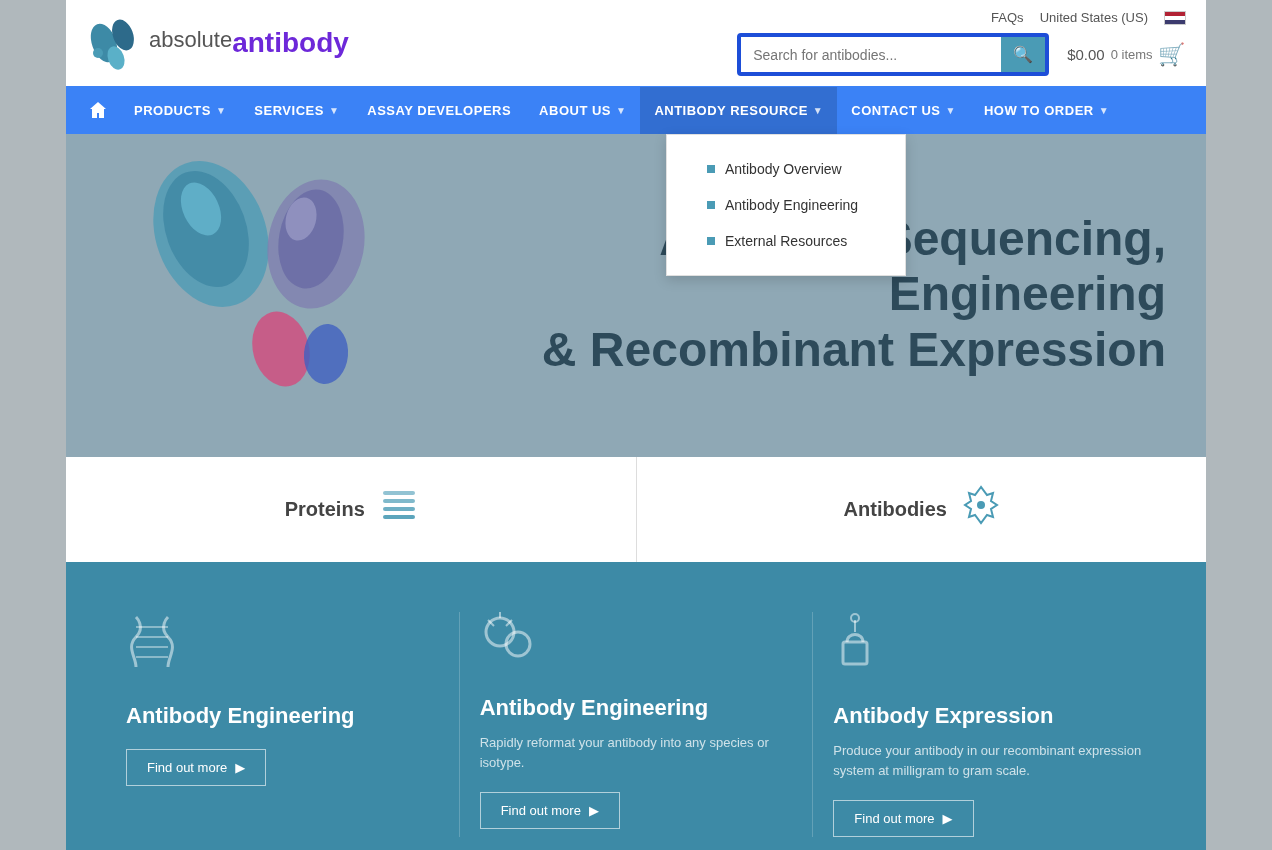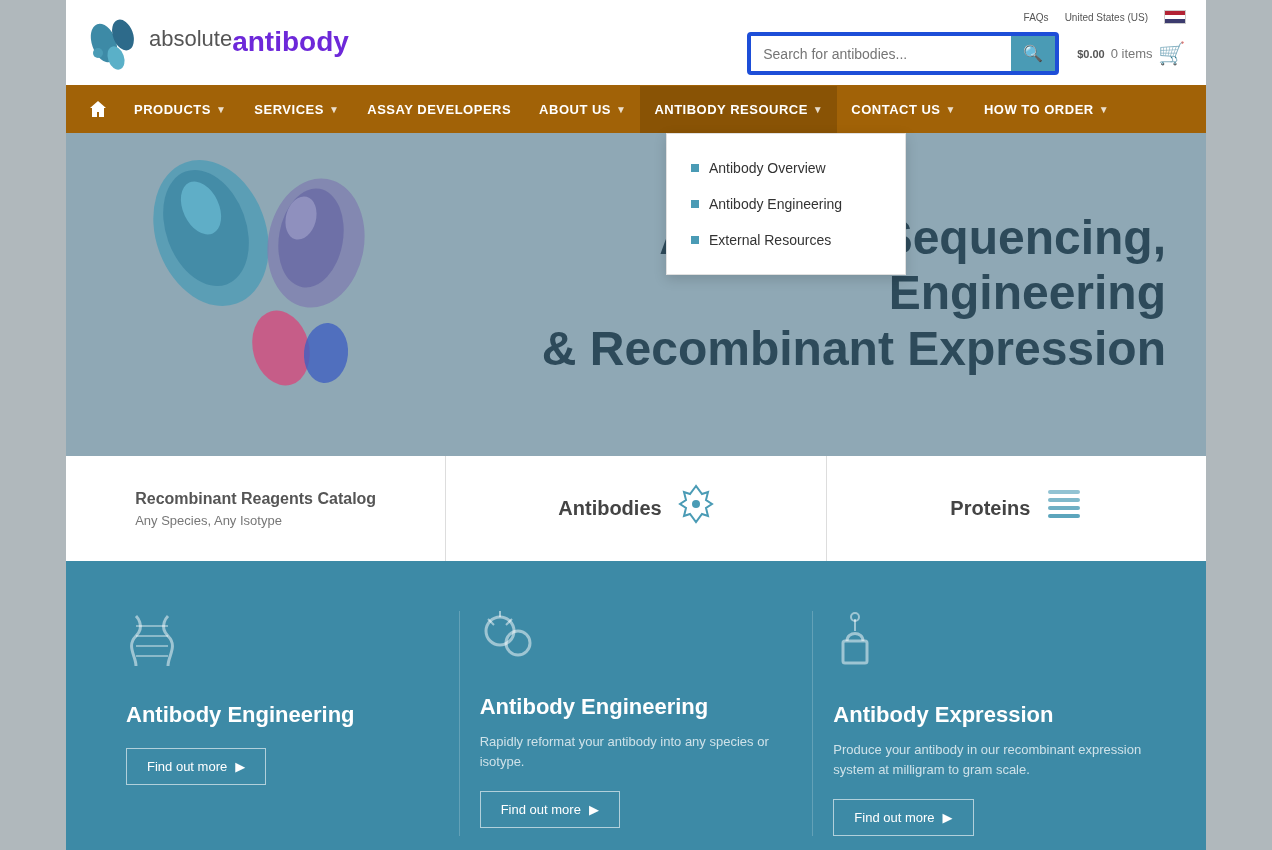--- a/index.html
+++ b/index.html
@@ -60,21 +60,21 @@
     .top-right {
       display: flex;
       flex-direction: column;
       align-items: flex-end;
       gap: 8px;
     }
     .top-meta {
       display: flex;
       align-items: center;
       gap: 16px;
-      font-size: 10px;
+      font-size: 13px;
       color: #555;
     }
     .flag {
       width: 22px;
       height: 14px;
       background: linear-gradient(#b22234 33%, #fff 33%, #fff 66%, #3c3b6e 66%);
       display: inline-block;
       border: 1px solid #ccc;
     }
     .search-cart {
@@ -105,39 +105,39 @@
       color: #fff;
       font-size: 16px;
     }
     .cart-area {
       display: flex;
       align-items: center;
       gap: 6px;
       margin-left: 10px;
     }
     .cart-price {
-      font-size: 11px;
+      font-size: 15px;
       color: #555;
-      font-weight: 700;
+      font-weight: 400;
     }
     .cart-items {
       font-size: 13px;
       color: #777;
     }
     .cart-icon-btn {
       background: none;
       border: none;
       cursor: pointer;
       color: #4a9bb5;
       font-size: 22px;
     }
 
     
     .nav-bar {
-      background: #a16207;
+      background: #3b82f6;
       display: flex;
       align-items: center;
       padding: 0 10px;
       position: relative;
     }
     .nav-home {
       color: #fff;
       font-size: 20px;
       padding: 14px 12px;
       cursor: pointer;
@@ -175,21 +175,21 @@
       border: 1px solid #e0e0e0;
       box-shadow: 0 4px 12px rgba(0,0,0,0.15);
       min-width: 240px;
       z-index: 100;
       padding: 16px 0;
     }
     .dropdown-item {
       display: flex;
       align-items: center;
       gap: 10px;
-      padding: 10px 24px;
+      padding: 10px 40px;
       font-size: 14px;
       color: #333;
       cursor: pointer;
     }
     .dropdown-bullet {
       width: 8px;
       height: 8px;
       background: #4a9bb5;
       flex-shrink: 0;
     }
@@ -418,42 +418,36 @@
       <div class="hero-text">
         <div class="hero-title">
           <span>Antibody Sequencing, Engineering</span><br>
           <span>&amp; Recombinant Expression</span>
         </div>
       </div>
     </div>
 
     <div class="product-tiles">
       <div class="product-tile">
-        <div class="tile-text">
-          <div style="font-size:16px;font-weight:600;color:#555;">Recombinant Reagents Catalog</div>
-          <div style="font-size:13px;color:#777;">Any Species, Any Isotype</div>
-        </div>
-      </div>
-      <div class="product-tile">
-        <span class="tile-title">Antibodies</span>
-        <span class="tile-icon">
-          <svg width="36" height="40" viewBox="0 0 36 40" fill="none">
-            <path d="M18 2 L12 10 L6 8 L8 16 L2 20 L8 24 L6 32 L12 30 L18 38 L24 30 L30 32 L28 24 L34 20 L28 16 L30 8 L24 10 Z" stroke="#4a9bb5" stroke-width="2" fill="none"></path>
-            <circle cx="18" cy="20" r="4" fill="#4a9bb5"></circle>
-          </svg>
-        </span>
-      </div>
-      <div class="product-tile">
         <span class="tile-title">Proteins</span>
         <span class="tile-icon">
           <svg width="36" height="36" viewBox="0 0 36 36" fill="none">
             <rect x="2" y="4" width="32" height="4" rx="2" fill="#4a9bb5" opacity="0.6"></rect>
             <rect x="2" y="12" width="32" height="4" rx="2" fill="#4a9bb5" opacity="0.7"></rect>
             <rect x="2" y="20" width="32" height="4" rx="2" fill="#4a9bb5" opacity="0.8"></rect>
             <rect x="2" y="28" width="32" height="4" rx="2" fill="#4a9bb5" opacity="0.9"></rect>
+          </svg>
+        </span>
+      </div>
+      <div class="product-tile">
+        <span class="tile-title">Antibodies</span>
+        <span class="tile-icon">
+          <svg width="36" height="40" viewBox="0 0 36 40" fill="none">
+            <path d="M18 2 L12 10 L6 8 L8 16 L2 20 L8 24 L6 32 L12 30 L18 38 L24 30 L30 32 L28 24 L34 20 L28 16 L30 8 L24 10 Z" stroke="#4a9bb5" stroke-width="2" fill="none"></path>
+            <circle cx="18" cy="20" r="4" fill="#4a9bb5"></circle>
           </svg>
         </span>
       </div>
     </div>
 
     <div class="blue-section">
 
       <div class="service-block">
         <div class="service-icon">
           <svg width="52" height="60" viewBox="0 0 52 60" fill="none">

